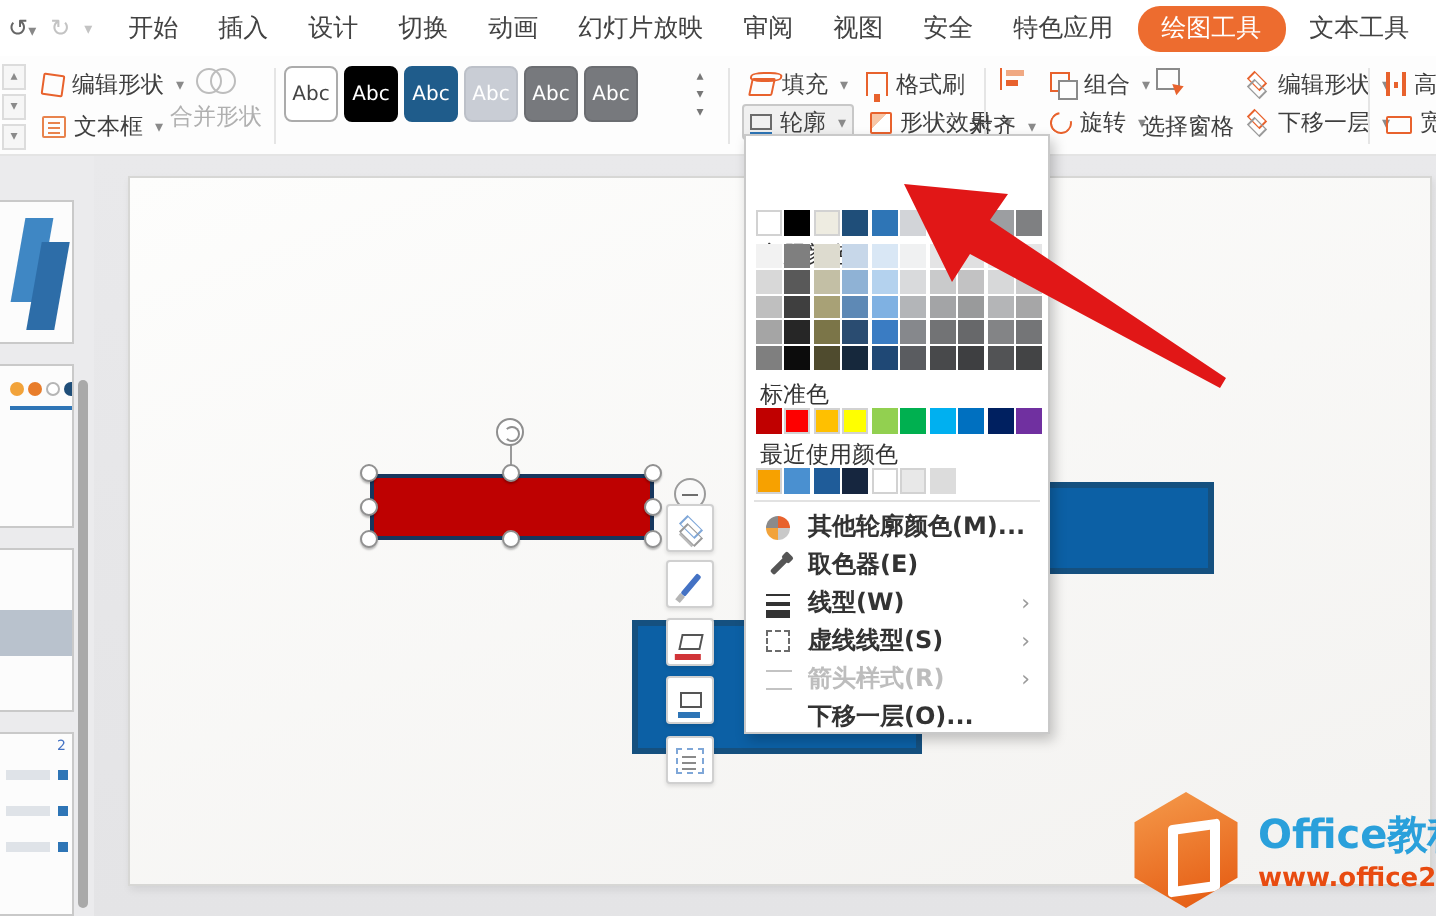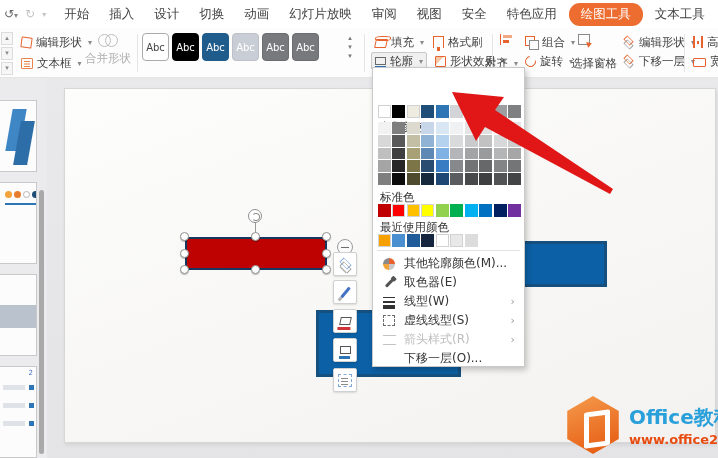--- a/index.html
+++ b/index.html
@@ -100,21 +100,21 @@
   .ic-noline { width:12px; height:12px; border:1px solid #b9b9b9; background:linear-gradient(to top right,#fff 44%,#c00000 45%,#c00000 55%,#fff 56%); }
   .dd-label { position:absolute; left:7px; font-size:11.5px; color:#333; }
   .swatch-row { position:absolute; left:5px; display:flex; gap:1.6px; }
   .swatch { width:12.9px; height:13px; }
   .swatch.light { border:1px solid #d2d2d2; }
   .tint-grid { position:absolute; left:5px; top:54px; display:flex; flex-direction:column; gap:1px; }
   .tint-row { display:flex; gap:1.6px; }
   .tint { width:12.9px; height:11.8px; }
   .dd-sep { position:absolute; left:4px; right:4px; top:182px; height:1px; background:#e2e2e2; }
   .dd-item { position:absolute; left:2px; right:2px; height:19px; display:flex; align-items:center; gap:8px; padding-left:7px; }
-  .dd-item .lbl { font-size:12px; color:#333; flex:1; }
+  .dd-item .lbl { font-size:12px; color:#333; flex:1;font-weight:bold; }
   .dd-item.disabled .lbl { color:#bdbdbd; }
   .dd-item .sub { color:#9a9a9a; font-size:11px; padding-right:7px; }
   .dd-ic { width:14px; display:flex; justify-content:center; }
   .ic-wheel { width:12px; height:12px; border-radius:50%; background:conic-gradient(#e8622d 0 25%,#c9c9c9 0 50%,#f2a33a 0 75%,#8a8a8a 0); }
   .ic-picker { width:3px; height:10px; background:#555; transform:rotate(45deg); border-radius:1px; }
   .ic-picker::after { content:""; position:absolute; left:-1px; top:-3px; width:5px; height:4px; background:#555; border-radius:1px; }
   .ic-lines { width:12px; height:10px; border-top:1.5px solid #333; }
   .ic-lines::before { content:""; position:absolute; left:0; top:3px; width:12px; height:2.5px; background:#333; }
   .ic-lines::after { content:""; position:absolute; left:0; top:7.5px; width:12px; height:3.5px; background:#333; }
   .ic-dash { width:12px; height:11px; border:1.2px dashed #6b6b6b; }

